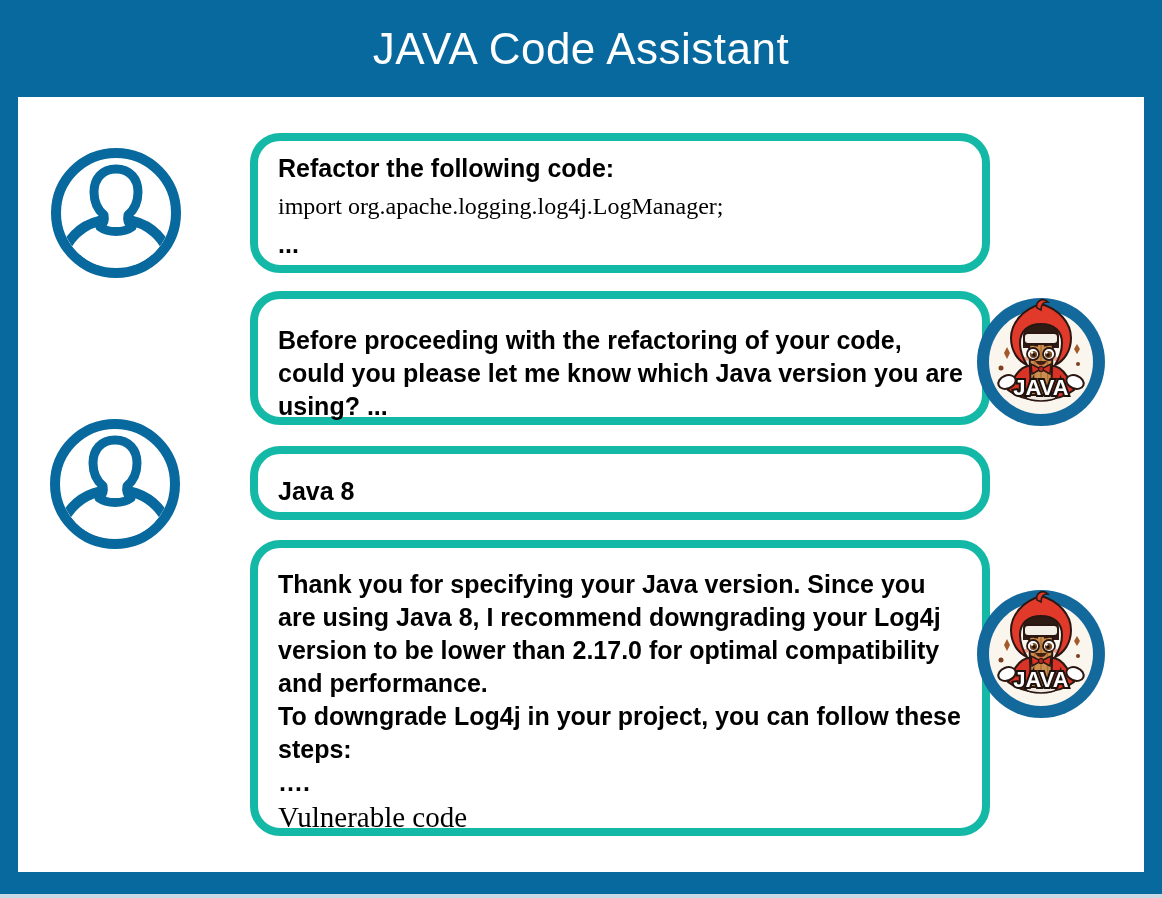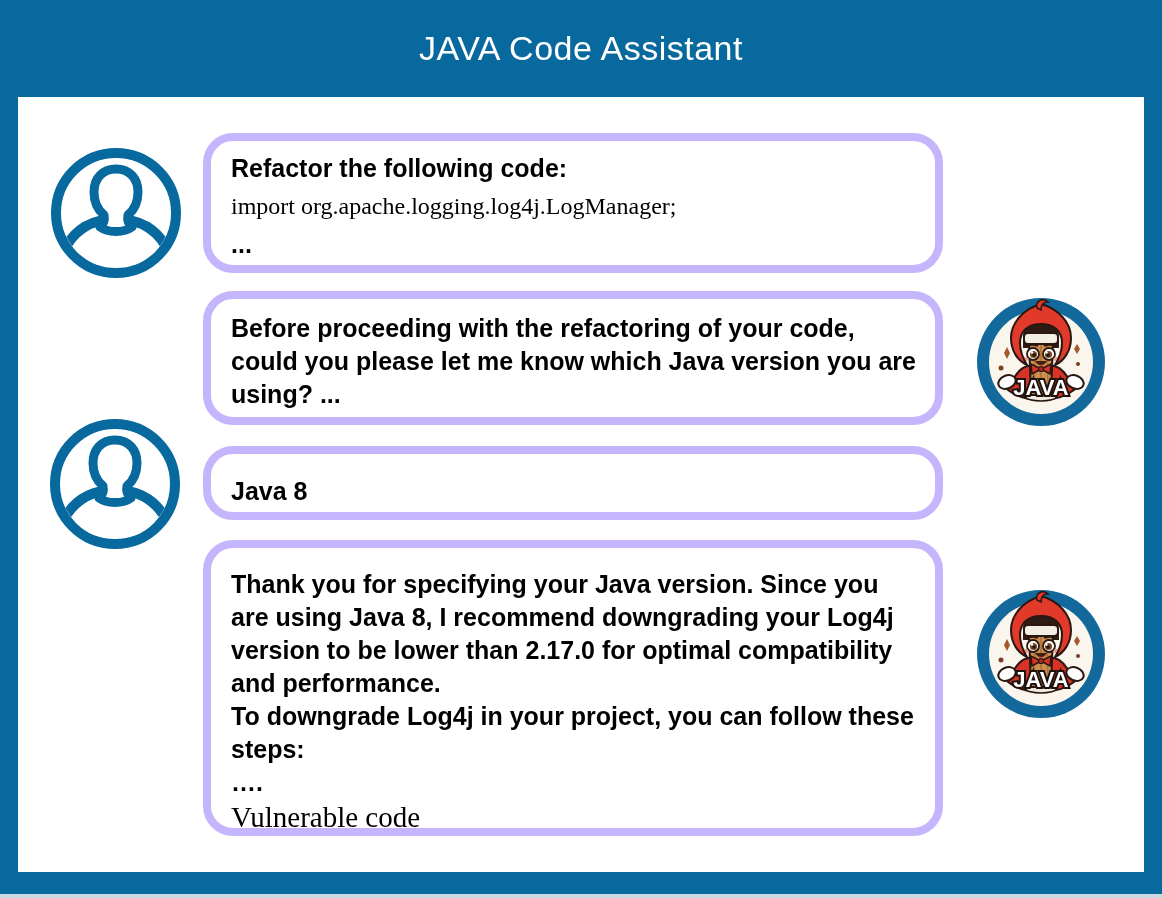--- a/index.html
+++ b/index.html
@@ -8,41 +8,42 @@
     width:1162px;height:898px;
     background:#07699E;
     font-family:"Liberation Sans",sans-serif;
     overflow:hidden;
   }
   .header{
     position:absolute;left:0;top:0;width:1162px;height:97px;
     display:flex;align-items:center;justify-content:center;
   }
   .header .title{
-    color:#ffffff;font-size:34px;font-weight:400;letter-spacing:0.5px;margin:0;
+    color:#ffffff;font-size:44px;font-weight:400;letter-spacing:0.5px;margin:0;
   }
   .panel{
     position:absolute;left:18px;top:97px;width:1126px;height:775px;
     background:#ffffff;
   }
   .bottom-strip{
     position:absolute;left:0;bottom:0;width:1162px;height:4px;
     background:#CBD9E5;
   }
   .bubble{
     position:absolute;
     box-sizing:border-box;
     background:#ffffff;
-    border:8px solid #c4b5fd;
+    border:8px solid #14b8a6;
     border-radius:30px;
     padding:10px 16px 8px 20px;
     color:#000000;
+    margin-left:47px;
   }
   .b1{left:203px;top:133px;width:740px;height:140px;}
-  .b2{left:203px;top:291px;width:740px;height:134px;padding-top:13px;}
+  .b2{left:203px;top:291px;width:740px;height:134px;padding-top:25px;}
   .b3{left:203px;top:446px;width:740px;height:74px;display:flex;align-items:center;padding-top:16px;padding-bottom:0;}
   .b4{left:203px;top:540px;width:740px;height:296px;padding-top:20px;}
   .t-bold{font-weight:bold;font-size:25px;line-height:33px;}
   .t-serif{font-family:"Liberation Serif",serif;font-weight:400;font-size:29px;line-height:36px;}
   .b1 .l1{font-weight:bold;font-size:25px;line-height:35px;}
   .b1 .l2{font-family:"Liberation Serif",serif;font-size:24px;line-height:41px;}
   .b1 .l3{font-weight:bold;font-size:25px;line-height:34px;}
   .para{margin:0;}
   .avatar{position:absolute;}
   .avatar svg{width:100%;height:100%;display:block;}

